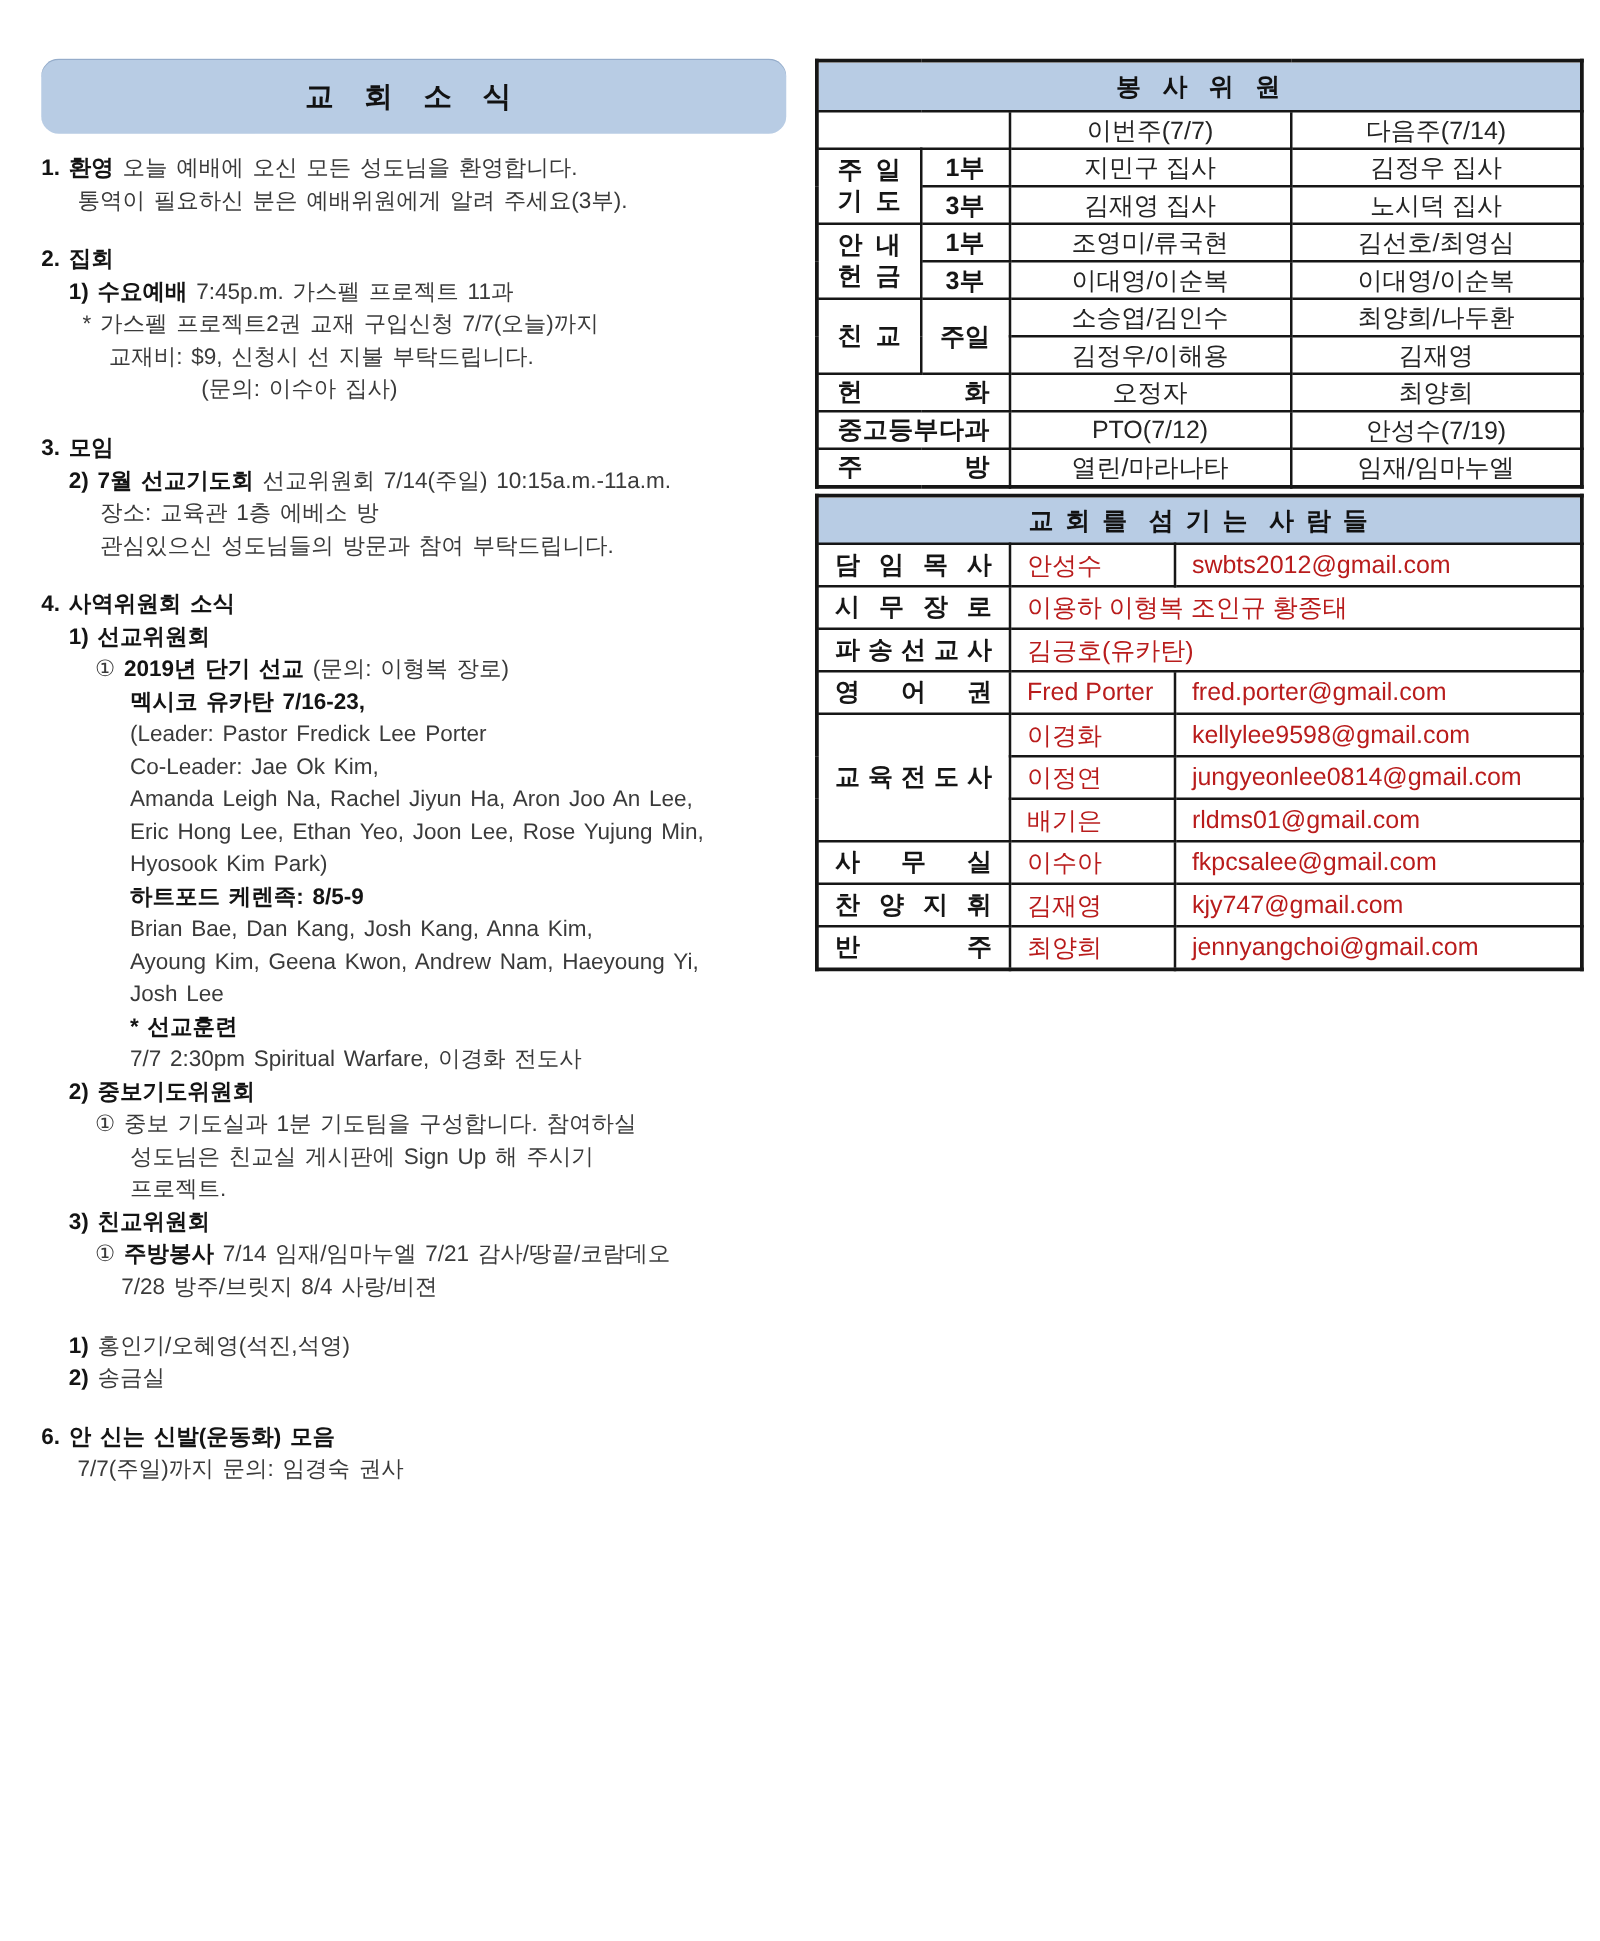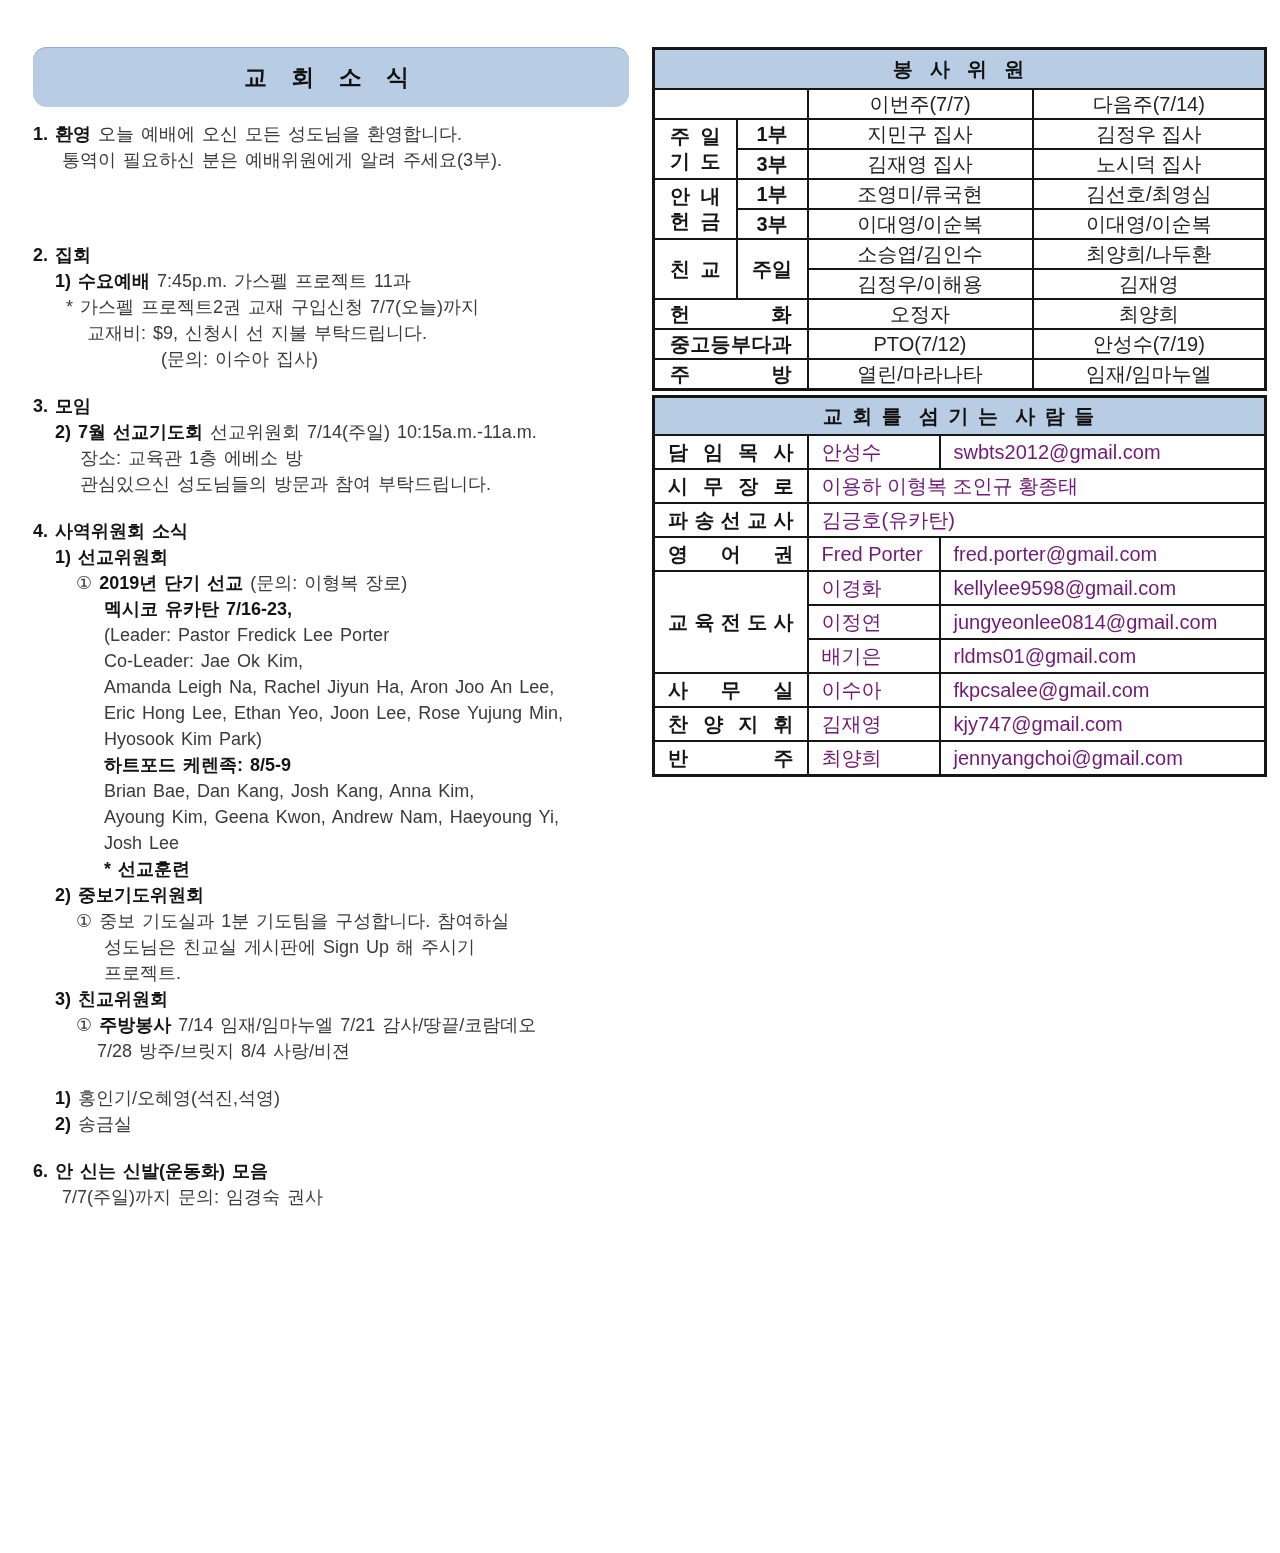--- a/index.html
+++ b/index.html
@@ -25,21 +25,21 @@
   }
   .line b{color:#141414;}
   .gap{height:21px;}
   .right-col{position:absolute;left:652px;top:47px;width:614px;}
   table.tbl{
     border-collapse:collapse;table-layout:fixed;width:612px;
     border:3px solid #161616;
   }
   .tbl td{border:2px solid #161616;overflow:hidden;vertical-align:middle;}
   .t1 td{height:28px;text-align:center;font-size:20px;color:#242424;padding:0 2px;}
-  .t2 td{height:32px;font-size:20px;color:#701a75;padding:0;}
+  .t2 td{height:32px;font-size:20px;color:#b91c1c;padding:0;}
   td.thdr{
     background:#b8cce4;text-align:center;font-weight:bold;color:#121212;
     font-size:20px;white-space:pre;letter-spacing:2px;
   }
   .t1 td.thdr{height:38px;}
   .t2 td.thdr{height:36px;}
   .t2{margin-top:4px;}
   td.label,td.sub{font-weight:bold;color:#161616;}
   .just{display:flex;justify-content:space-between;padding:0 13px;line-height:25px;}
   .t2 td.name,.t2 td.email{text-align:left;padding-left:13px;}
@@ -48,21 +48,21 @@
 <body>
 
 <div class="left-col">
   <div class="news-header">
     <span class="news-title">교 회 소 식</span>
   </div>
   <div class="news-body" id="news-body">
       <div class="line" style="padding-left: 0px;"><b>1. </b><b>환영</b><span> 오늘 예배에 오신 모든 성도님을 환영합니다.</span></div>
       <div class="line" style="padding-left: 29px;"><span>통역이 필요하신 분은 예배위원에게 알려 주세요(3부).</span></div>
       <div class="gap"></div>
-      <div class="line" style="padding-left: 0px; margin-top: 48px;"><b>2. 집회</b></div>
+      <div class="line" style="padding-left: 0px;"><b>2. 집회</b></div>
       <div class="line" style="padding-left: 22px;"><b>1) </b><b>수요예배</b><span> 7:45p.m. 가스펠 프로젝트 11과</span></div>
       <div class="line" style="padding-left: 33px;"><span>* 가스펠 프로젝트2권 교재 구입신청 7/7(오늘)까지</span></div>
       <div class="line" style="padding-left: 54px;"><span>교재비: $9, 신청시 선 지불 부탁드립니다.</span></div>
       <div class="line" style="padding-left: 128px;"><span>(문의: 이수아 집사)</span></div>
       <div class="gap"></div>
       <div class="line" style="padding-left: 0px;"><b>3. 모임</b></div>
       <div class="line" style="padding-left: 22px;"><b>2) </b><b>7월 선교기도회</b><span> 선교위원회 7/14(주일) 10:15a.m.-11a.m.</span></div>
       <div class="line" style="padding-left: 47px;"><span>장소: 교육관 1층 에베소 방</span></div>
       <div class="line" style="padding-left: 47px;"><span>관심있으신 성도님들의 방문과 참여 부탁드립니다.</span></div>
       <div class="gap"></div>
@@ -73,20 +73,21 @@
       <div class="line" style="padding-left: 71px;"><span>(Leader: Pastor Fredick Lee Porter</span></div>
       <div class="line" style="padding-left: 71px;"><span>Co-Leader: Jae Ok Kim,</span></div>
       <div class="line" style="padding-left: 71px;"><span>Amanda Leigh Na, Rachel Jiyun Ha, Aron Joo An Lee,</span></div>
       <div class="line" style="padding-left: 71px;"><span>Eric Hong Lee, Ethan Yeo, Joon Lee, Rose Yujung Min,</span></div>
       <div class="line" style="padding-left: 71px;"><span>Hyosook Kim Park)</span></div>
       <div class="line" style="padding-left: 71px;"><b>하트포드 케렌족: 8/5-9</b></div>
       <div class="line" style="padding-left: 71px;"><span>Brian Bae, Dan Kang, Josh Kang, Anna Kim,</span></div>
       <div class="line" style="padding-left: 71px;"><span>Ayoung Kim, Geena Kwon, Andrew Nam, Haeyoung Yi,</span></div>
       <div class="line" style="padding-left: 71px;"><span>Josh Lee</span></div>
       <div class="line" style="padding-left: 71px;"><b>* </b><b>선교훈련</b></div>
+      <div class="line" style="padding-left: 71px;"><span>7/7 2:30pm Spiritual Warfare, 이경화 전도사</span></div>
       <div class="line" style="padding-left: 22px;"><b>2) </b><b>중보기도위원회</b></div>
       <div class="line" style="padding-left: 43px;"><span>① </span><span>중보 기도실과 1분 기도팀을 구성합니다. 참여하실</span></div>
       <div class="line" style="padding-left: 71px;"><span>성도님은 친교실 게시판에 Sign Up 해 주시기</span></div>
       <div class="line" style="padding-left: 71px;"><span>프로젝트.</span></div>
       <div class="line" style="padding-left: 22px;"><b>3) </b><b>친교위원회</b></div>
       <div class="line" style="padding-left: 43px;"><span>① </span><b>주방봉사</b><span> 7/14 임재/임마누엘 7/21 감사/땅끝/코람데오</span></div>
       <div class="line" style="padding-left: 64px;"><span>7/28 방주/브릿지 8/4 사랑/비젼</span></div>
       <div class="gap"></div>
       <div class="line" style="padding-left: 22px;"><b>1) </b><span>홍인기/오혜영(석진,석영)</span></div>
       <div class="line" style="padding-left: 22px;"><b>2) </b><span>송금실</span></div>

